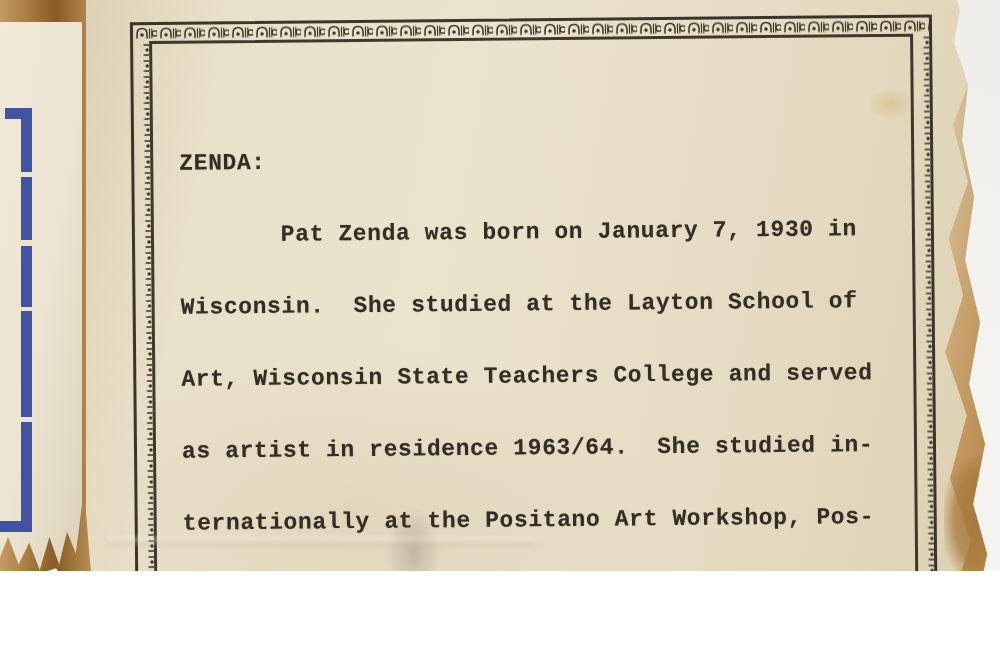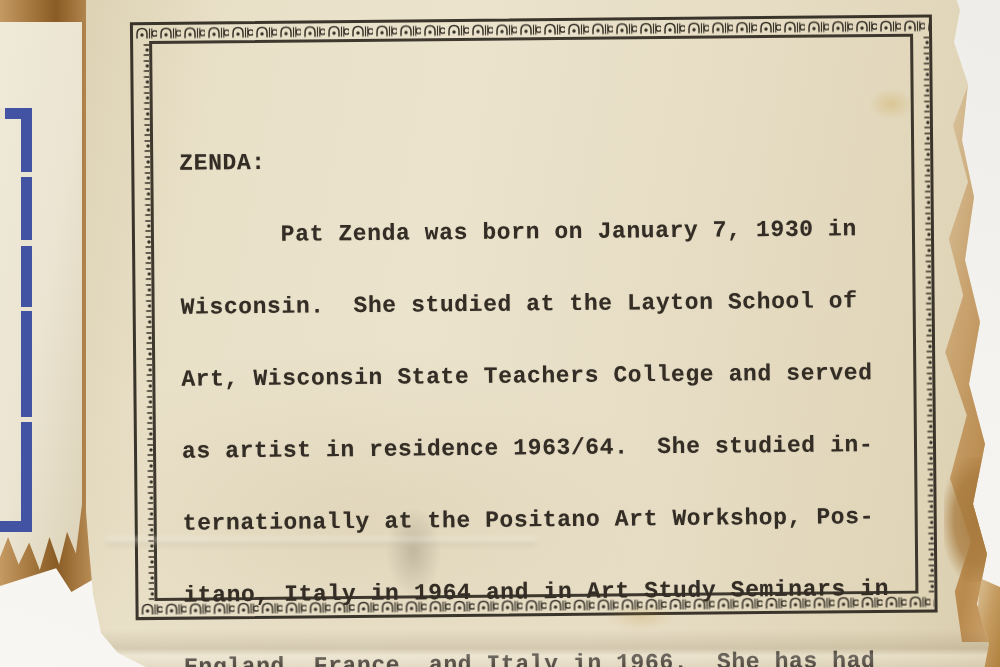--- a/index.html
+++ b/index.html
@@ -1,20 +1,20 @@
 <!DOCTYPE html>
 <html><head>
 <meta charset="utf-8">
 <style>
   * { margin: 0; padding: 0; box-sizing: content-box; }
   html, body { width: 1000px; height: 667px; overflow: hidden; }
   body { font-family: "Liberation Mono", "DejaVu Sans Mono", monospace; }
 
   .scene {
-    position: relative; width: 1000px; height: 667px; overflow: hidden;
+    position: relative; width: 1000px; height: 571px; overflow: hidden;
     background: linear-gradient(200deg, #eeede9 0%, #f4f3ef 40%, #f7f6f3 100%);
   }
 
   
   .kraft-paper {
     position: absolute; left: 0; top: 0; width: 102px; height: 592px;
     background: linear-gradient(to right, #c59a63 0%, #a5783f 30%, #8a5c25 55%, #a87c44 78%, #c59b64 100%);
     clip-path: polygon(0 0, 100% 0, 100% 97%, 70% 100%, 55% 96%, 0 99%);
   }
 

